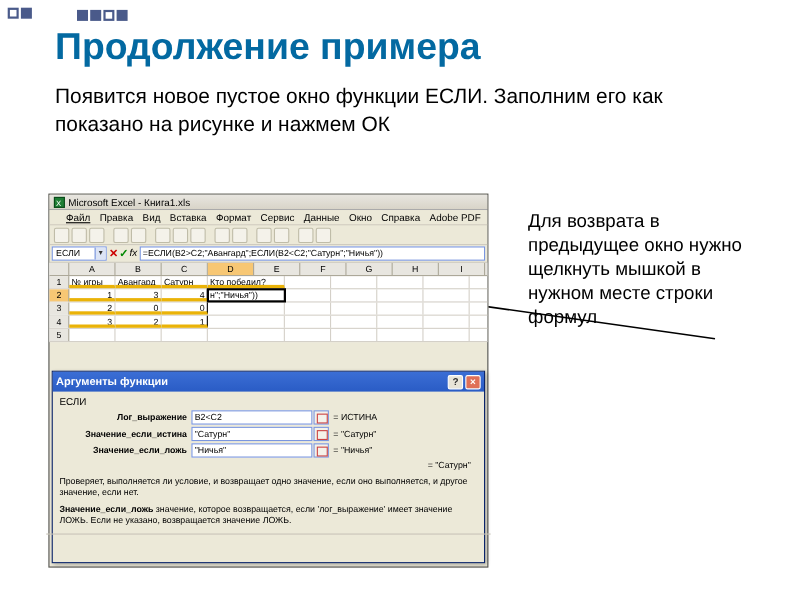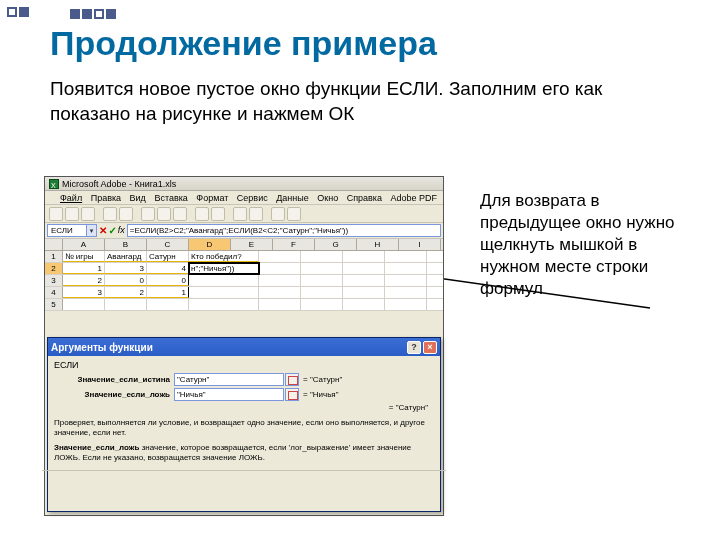--- a/index.html
+++ b/index.html
@@ -79,21 +79,21 @@
   .col-headers { display: flex; height: 12px; background: #e8e6e0; border-bottom: 1px solid #aca899; }
   .corner { width: 18px; border-right: 1px solid #aca899; background: #e8e6e0; }
   .col-h { width: 42px; text-align: center; border-right: 1px solid #aca899; font-size: 8px; line-height: 12px; }
   .col-h.active { background: #f7c774; }
   .grid-row { display: flex; height: 12px; border-bottom: 1px solid #d4d0c8; }
   .row-h { width: 18px; text-align: center; border-right: 1px solid #aca899; background: #e8e6e0; font-size: 8px; line-height: 12px; }
   .row-h.active { background: #f7c774; }
   .cell { width: 42px; border-right: 1px solid #d4d0c8; font-size: 8px; padding-left: 2px; line-height: 12px; overflow: hidden; white-space: nowrap; }
   .cell.right { text-align: right; padding-right: 2px; padding-left: 0; }
   .cell.active { outline: 2px solid #000; outline-offset: -1px; background: #fff; position: relative; }
-  .cell.border-b { border-bottom: 1px solid #eab308; }
+  .cell.border-b { border-bottom: 3px solid #eab308; }
   .cell.border-r { border-right: 1px solid #000; }
 
   
   .dialog {
     position: absolute;
     left: 2px; top: 160px;
     width: 394px; height: 175px;
     border: 1px solid #0a246a;
     background: #ece9d8;
     box-shadow: 2px 2px 4px rgba(0,0,0,0.3);
@@ -144,21 +144,21 @@
 <div class="sidenote">Для возврата в предыдущее окно нужно щелкнуть мышкой в нужном месте строки формул</div>
 
 <svg class="arrow-svg" width="440" height="80">
   <line x1="0" y1="0" x2="410" y2="58" stroke="#000" stroke-width="1.5"></line>
   <polygon points="0,0 12,6 10,-3" fill="#000"></polygon>
 </svg>
 
 <div class="excel-wrap">
   <div class="xl-title">
     <span class="xl-logo"></span>
-    <span>Microsoft Adobe - Книга1.xls</span>
+    <span>Microsoft Excel - Книга1.xls</span>
   </div>
   <div class="xl-menu">
     <span><u>Файл</u></span>
     <span>Правка</span>
     <span>Вид</span>
     <span>Вставка</span>
     <span>Формат</span>
     <span>Сервис</span>
     <span>Данные</span>
     <span>Окно</span>
@@ -272,20 +272,26 @@
     <div class="dlg-title">
       <span>Аргументы функции</span>
       <div class="dlg-title-btns">
         <div class="dlg-tbtn">?</div>
         <div class="dlg-tbtn close">×</div>
       </div>
     </div>
     <div class="dlg-body">
       <div class="dlg-fn">ЕСЛИ</div>
       <div class="arg-row">
+        <div class="arg-label">Лог_выражение</div>
+        <div class="arg-input">B2&lt;C2</div>
+        <div class="arg-ref"></div>
+        <div class="arg-result">= ИСТИНА</div>
+      </div>
+      <div class="arg-row">
         <div class="arg-label">Значение_если_истина</div>
         <div class="arg-input">"Сатурн"</div>
         <div class="arg-ref"></div>
         <div class="arg-result">= "Сатурн"</div>
       </div>
       <div class="arg-row">
         <div class="arg-label">Значение_если_ложь</div>
         <div class="arg-input">"Ничья"</div>
         <div class="arg-ref"></div>
         <div class="arg-result">= "Ничья"</div>

